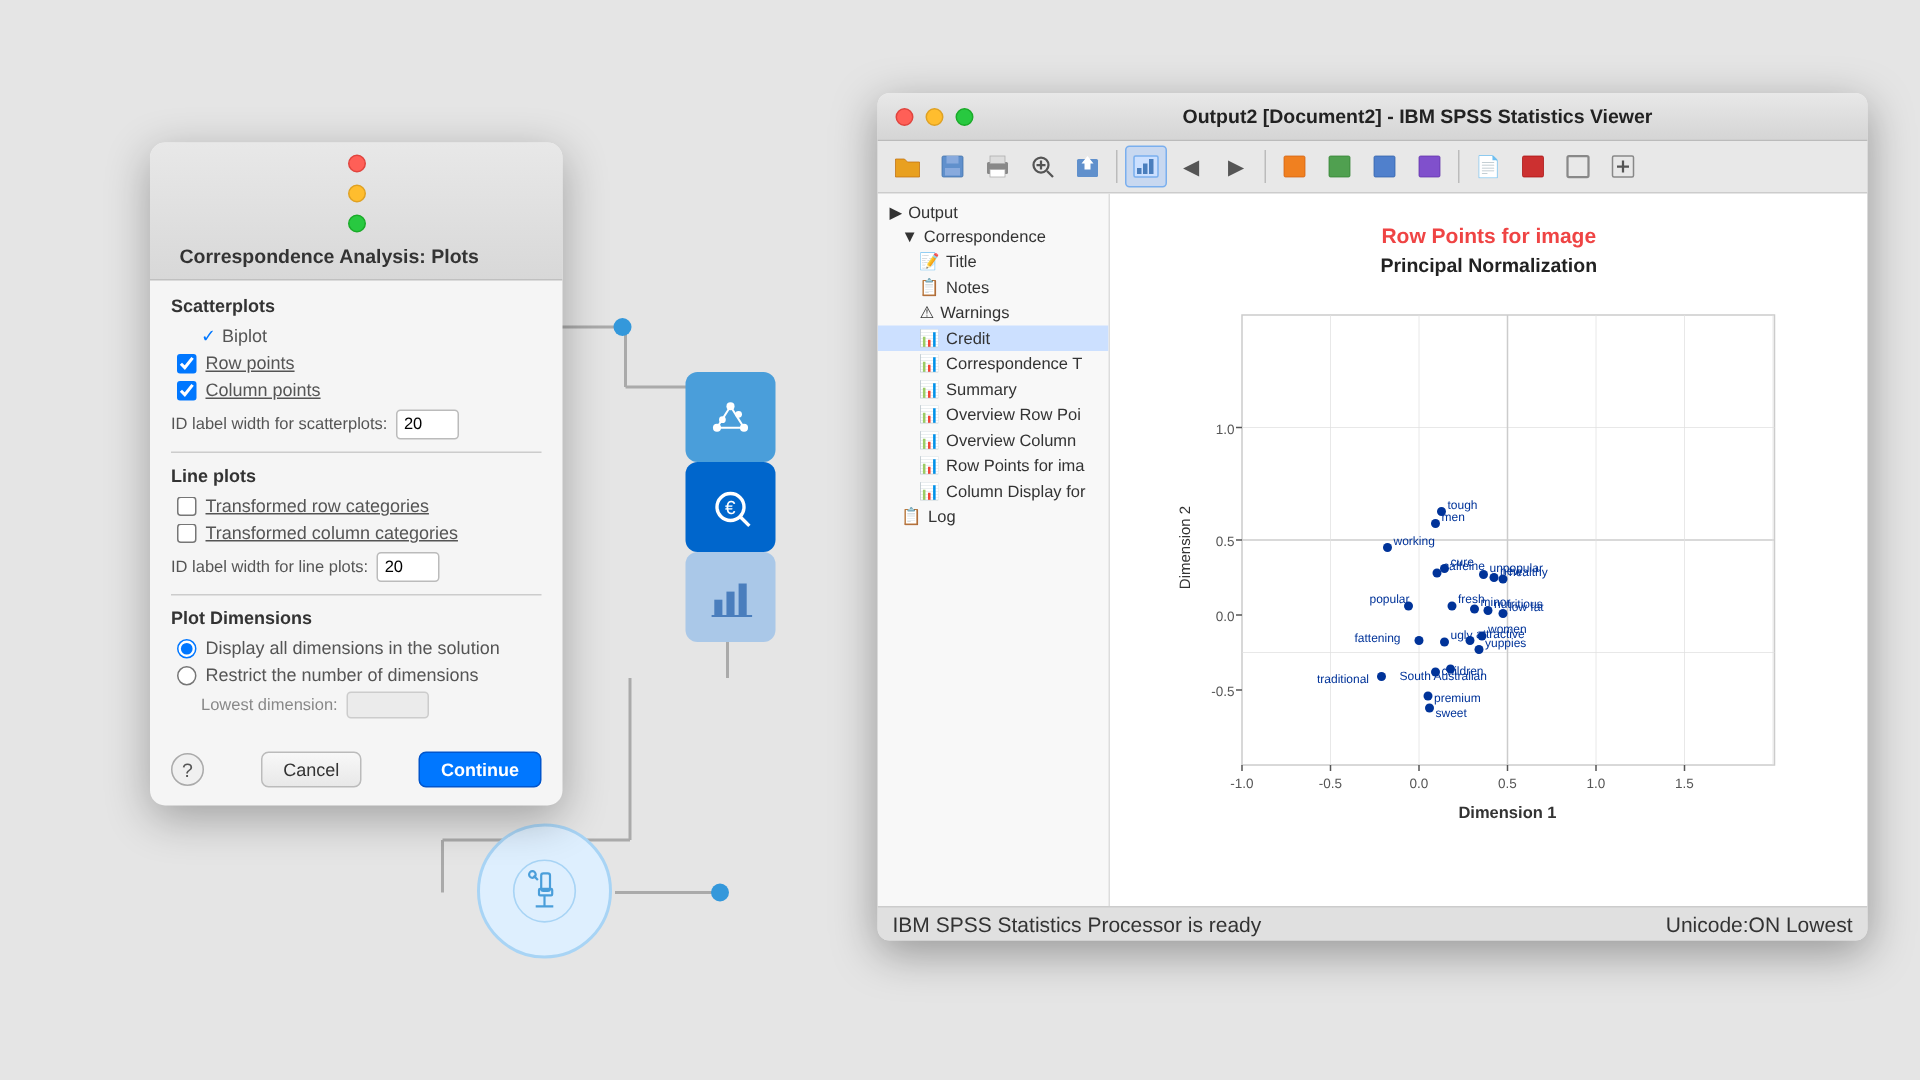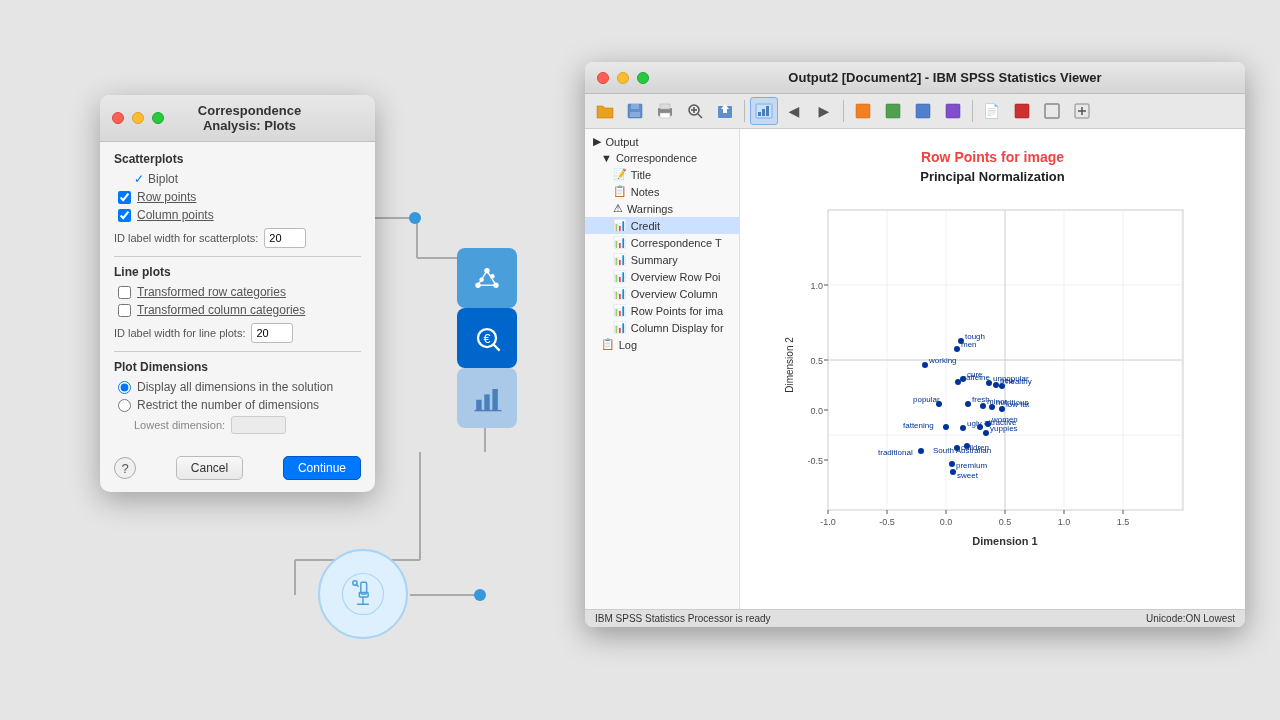--- a/index.html
+++ b/index.html
@@ -56,20 +56,21 @@
       box-shadow: 0 8px 30px rgba(0,0,0,0.3);
       overflow: hidden;
     }
     .dialog-titlebar {
       background: linear-gradient(180deg, #e8e8e8 0%, #d8d8d8 100%);
       padding: 8px 12px;
       display: flex;
       align-items: center;
       gap: 8px;
       border-bottom: 1px solid #c0c0c0;
+      flex-direction: column;
     }
     .traffic-light {
       width: 12px; height: 12px;
       border-radius: 50%;
     }
     .tl-red { background: #ff5f57; border: 1px solid #e0443e; }
     .tl-yellow { background: #ffbd2e; border: 1px solid #dfa123; }
     .tl-green { background: #28c940; border: 1px solid #1aab29; }
     .dialog-title {
       font-size: 13px;
@@ -176,21 +177,21 @@
       color: #333;
     }
     .btn-continue {
       padding: 4px 14px;
       border-radius: 5px;
       border: 1px solid #0055cc;
       background: #0077ff;
       color: white;
       font-size: 12px;
       cursor: pointer;
-      font-weight: 400;
+      font-weight: 700;
     }
 
     
     .spss-window {
       position: absolute;
       top: 62px; left: 585px;
       width: 660px;
       height: 565px;
       background: #f0f0f0;
       border-radius: 8px;
@@ -319,21 +320,21 @@
     }
     .chart-svg {
       width: 100%;
       height: 100%;
     }
 
     .spss-statusbar {
       background: #e0e0e0;
       border-top: 1px solid #ccc;
       padding: 3px 10px;
-      font-size: 10px;
+      font-size: 14px;
       color: #333;
       display: flex;
       align-items: center;
       justify-content: space-between;
     }
 
     
     .connector-dot {
       position: absolute;
       width: 12px; height: 12px;

